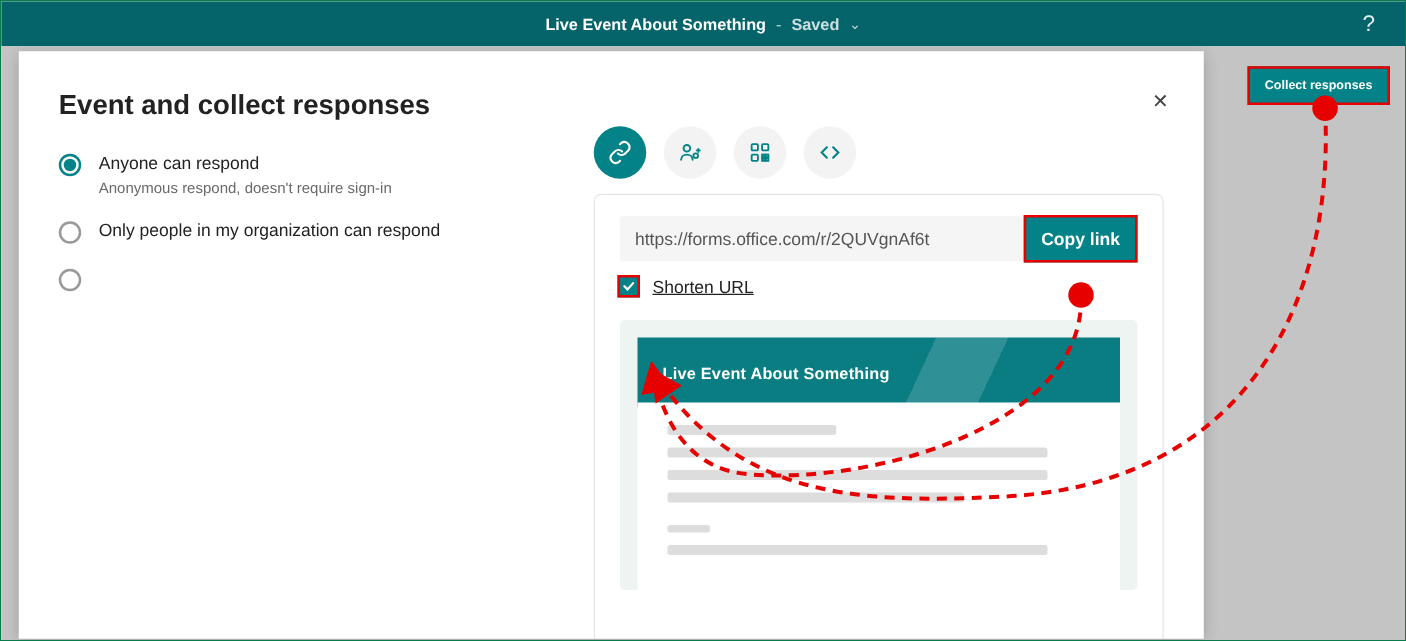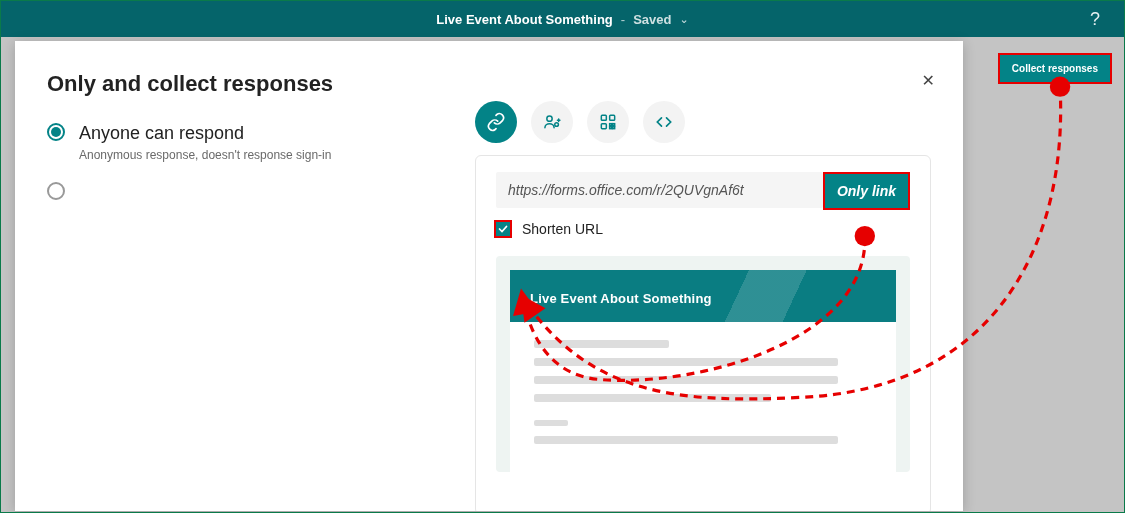--- a/index.html
+++ b/index.html
@@ -37,37 +37,37 @@
   .close-x{position:absolute;top:30px;right:28px;font-size:16px;color:#444;cursor:pointer;}
   .dialog-body{display:flex;padding:0 32px 0 32px;gap:40px;}
   .left-col{flex:0 0 380px;padding-top:20px;}
   .right-col{flex:1;padding-top:0;}
 
   
   .opt{display:flex;align-items:flex-start;gap:14px;margin-bottom:18px;cursor:pointer;}
   .radio{width:18px;height:18px;border:2px solid var(--teal);border-radius:50%;flex:0 0 18px;margin-top:2px;display:flex;align-items:center;justify-content:center;}
   .radio.off{border-color:#999;}
   .radio .dot{width:10px;height:10px;background:var(--teal);border-radius:50%;}
-  .opt-title{font-size:18px;color:var(--txt);line-height:1.4;}
+  .opt-title{font-size:14px;color:var(--txt);line-height:1.4;}
   .opt-sub{font-size:12px;color:var(--txt-gray);margin-top:2px;}
 
   
   .pills{display:flex;gap:14px;margin-bottom:12px;margin-left:8px;}
   .pill{width:42px;height:42px;border-radius:50%;display:flex;align-items:center;justify-content:center;background:#f3f3f3;color:var(--teal);cursor:pointer;}
   .pill.active{background:var(--teal);color:#fff;}
   .pill svg{width:20px;height:20px;}
 
   
   .share-box{border:1px solid #e5e5e5;border-radius:6px;padding:16px 20px 0 20px;margin-left:8px;height:360px;overflow:hidden;}
-  .url-row{display:flex;gap:0;align-items:flex-start;margin-bottom:10px;font-style:italic;}
+  .url-row{display:flex;gap:0;align-items:center;margin-bottom:10px;}
   .url-field{flex:1;background:#f5f5f5;padding:10px 12px;font-size:14px;color:#555;border-radius:2px;}
   .copy-btn{background:var(--teal);color:#fff;font-weight:600;font-size:14px;padding:9px 12px;border:2.5px solid var(--red);cursor:pointer;}
   .shorten-row{display:flex;align-items:center;gap:10px;margin-left:-2px;margin-bottom:18px;}
   .chk{width:18px;height:18px;background:var(--teal);border:2.5px solid var(--red);display:flex;align-items:center;justify-content:center;color:#fff;font-size:12px;cursor:pointer;}
-  .shorten-lbl{font-size:14px;color:var(--txt);}
+  .shorten-lbl{font-size:14px;color:var(--txt);text-decoration:underline;}
 
   
   .preview{background:#eef4f2;padding:14px 14px 0 14px;border-radius:4px;}
   .preview-banner{background:var(--teal-banner);height:56px;display:flex;align-items:center;padding:0 20px;color:#fff;font-size:13px;font-weight:600;letter-spacing:.2px;background-image:linear-gradient(115deg, rgba(255,255,255,0) 58%, rgba(255,255,255,.15) 58%, rgba(255,255,255,.15) 72%, rgba(255,255,255,0) 72%);}
   .preview-body{background:#fff;padding:18px 24px;margin-top:-4px;}
   .skel{height:8px;background:#ddd;margin-bottom:10px;border-radius:2px;}
   .skel.w40{width:40%;}
   .skel.w90{width:90%;}
   .skel.w70{width:70%;}
   .skel.w10{height:6px;width:10%;}
@@ -87,34 +87,38 @@
   </div>
   <span class="help">?</span>
 </div>
 
 <div class="canvas"></div>
 
 <div class="collect-btn">Collect responses</div>
 
 <div class="dialog">
   <div class="dialog-header">
-    <div class="dialog-title">Only and collect responses</div>
+    <div class="dialog-title">Event and collect responses</div>
     <div class="close-x">✕</div>
   </div>
   <div class="dialog-body">
 
     <div class="left-col">
       <div class="opt">
         <div class="radio">
             <div class="dot"></div>
           </div>
         <div>
           <div class="opt-title">Anyone can respond</div>
-          <div class="opt-sub">Anonymous response, doesn't response sign-in</div>
-        </div>
+          <div class="opt-sub">Anonymous respond, doesn't require sign-in</div>
+        </div>
+      </div>
+      <div class="opt">
+        <div class="radio off"></div>
+        <div class="opt-title">Only people in my organization can respond</div>
       </div>
       <div class="opt">
         <div class="radio off"></div>
       </div>
     </div>
 
     <div class="right-col">
       <div class="pills">
         <div class="pill active" title="link">
           <svg viewBox="0 0 24 24" fill="none" stroke="currentColor" stroke-width="2" stroke-linecap="round">
@@ -145,21 +149,21 @@
           <svg viewBox="0 0 24 24" fill="none" stroke="currentColor" stroke-width="2" stroke-linecap="round">
               <polyline points="9 7 4 12 9 17"></polyline>
               <polyline points="15 7 20 12 15 17"></polyline>
             </svg>
         </div>
       </div>
 
       <div class="share-box">
         <div class="url-row">
           <div class="url-field">https://forms.office.com/r/2QUVgnAf6t</div>
-          <div class="copy-btn">Only link</div>
+          <div class="copy-btn">Copy link</div>
         </div>
         <div class="shorten-row">
           <div class="chk">
             <svg width="12" height="12" viewBox="0 0 24 24" fill="none" stroke="#fff" stroke-width="3.5" stroke-linecap="round">
                 <polyline points="5 12 10 17 19 7"></polyline>
               </svg>
           </div>
           <span class="shorten-lbl">Shorten URL</span>
         </div>
 

